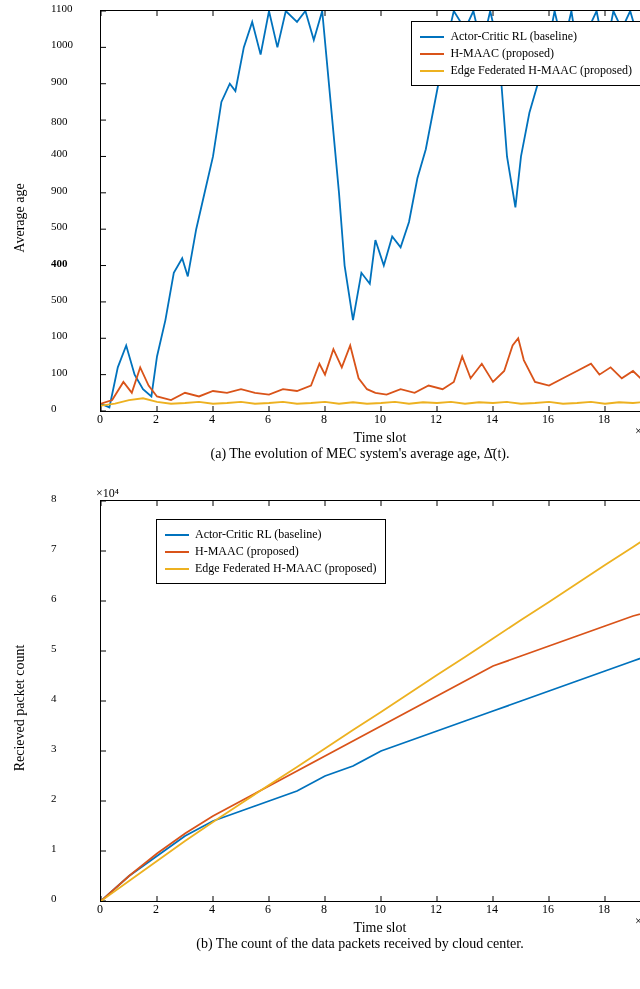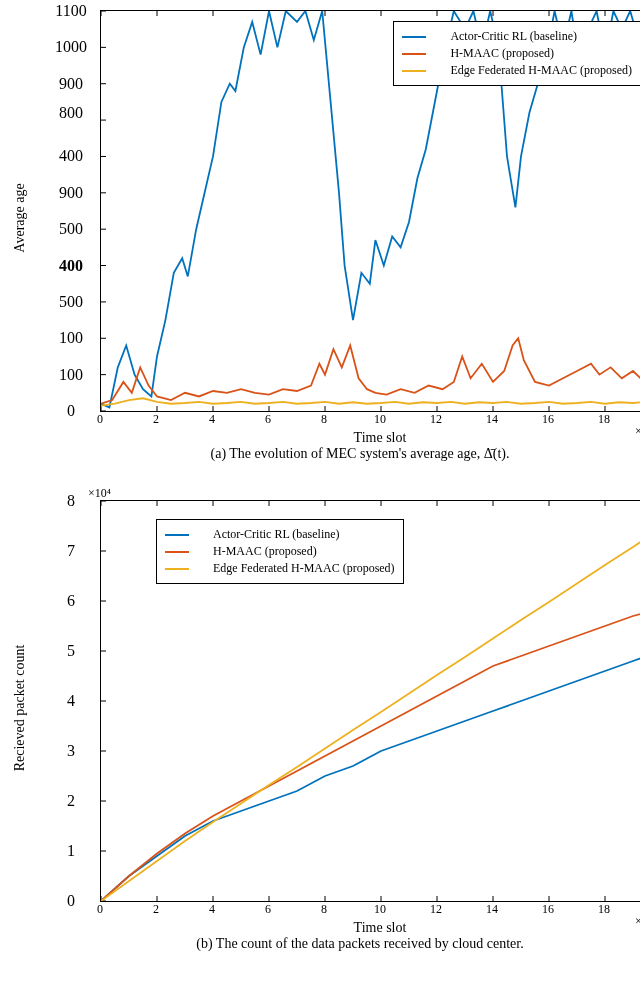--- a/index.html
+++ b/index.html
@@ -32,22 +32,22 @@
     font-size: 14px;
     margin-top: 4px;
   }
   .caption {
     text-align: center;
     font-size: 14px;
     margin-top: 2px;
   }
   .tick-label-y {
     position: absolute;
-    font-size: 16px;
-    text-align: center;
+    font-size: 11px;
+    text-align: left;
     right: 4px;
   }
   .tick-label-x {
     position: absolute;
     font-size: 12px;
     text-align: center;
     transform: translateX(-50%);
     top: 2px;
   }
   .y-ticks {
@@ -60,21 +60,20 @@
     position: absolute;
     background: #fff;
     border: 1px solid #000;
     padding: 5px 8px;
     font-size: 12px;
   }
   .legend-row {
     display: flex;
     align-items: center;
     margin: 2px 0;
-    gap: 18px;
   }
   .legend-swatch {
     width: 24px;
     height: 2px;
     margin-right: 6px;
   }
   .exponent {
     position: absolute;
     font-size: 12px;
   }
@@ -89,21 +88,21 @@
 
     <div class="y-ticks" id="yticks-a" style="position:absolute; left:-5px; top:0; width:40px; height:400px;">
         <div class="tick-label-y" style="top: 392px; width: 40px;">0</div>
         <div class="tick-label-y" style="top: 355.636px; width: 40px;">100</div>
         <div class="tick-label-y" style="top: 319.273px; width: 40px;">100</div>
         <div class="tick-label-y" style="top: 282.909px; width: 40px;">500</div>
         <div class="tick-label-y" style="top: 246.545px; width: 40px; font-weight: bold;">400</div>
         <div class="tick-label-y" style="top: 210.182px; width: 40px;">500</div>
         <div class="tick-label-y" style="top: 173.818px; width: 40px;">900</div>
         <div class="tick-label-y" style="top: 137.455px; width: 40px;">400</div>
-        <div class="tick-label-y" style="top: 94px; width: 40px;">800</div>
+        <div class="tick-label-y" style="top: 105px; width: 40px;">800</div>
         <div class="tick-label-y" style="top: 64.7273px; width: 40px;">900</div>
         <div class="tick-label-y" style="top: 28.3636px; width: 40px;">1000</div>
         <div class="tick-label-y" style="top: -8px; width: 40px;">1100</div>
       </div>
 
     <div class="plot-area" id="plot-a" style="width:560px; height:400px; left:40px; position:absolute;">
       <svg id="svg-a" width="560" height="400" style="position:absolute;left:0;top:0;">
           <line x1="0" y1="400" x2="5" y2="400" stroke="#000" stroke-width="1"></line>
           <line x1="555" y1="400" x2="560" y2="400" stroke="#000" stroke-width="1"></line>
           <line x1="0" y1="363.6363636363636" x2="5" y2="363.6363636363636" stroke="#000" stroke-width="1"></line>
@@ -188,21 +187,21 @@
     <div class="xlabel" style="position:absolute; left:40px; top:416px; width:560px;">Time slot</div>
 
     <div class="caption" style="position:absolute; left:0px; top:434px; width:600px;">(a) The evolution of MEC system's average age, Δ̄(t).</div>
   </div>
 </div>
 
 <div class="chart-container" style="height:460px; margin-top:30px;">
   <div class="ylabel" style="left:-90px; top:200px;">Recieved packet count</div>
 
   <div style="position:absolute; left:50px; top:0;">
-    <div class="exponent" style="left:28px; top:-14px;">×10⁴</div>
+    <div class="exponent" style="left:36px; top:-14px;">×10⁴</div>
 
     <div class="y-ticks" id="yticks-b" style="position:absolute; left:-5px; top:0; width:40px; height:400px;">
         <div class="tick-label-y" style="top: 392px; width: 40px;">0</div>
         <div class="tick-label-y" style="top: 342px; width: 40px;">1</div>
         <div class="tick-label-y" style="top: 292px; width: 40px;">2</div>
         <div class="tick-label-y" style="top: 242px; width: 40px;">3</div>
         <div class="tick-label-y" style="top: 192px; width: 40px;">4</div>
         <div class="tick-label-y" style="top: 142px; width: 40px;">5</div>
         <div class="tick-label-y" style="top: 92px; width: 40px;">6</div>
         <div class="tick-label-y" style="top: 42px; width: 40px;">7</div>

